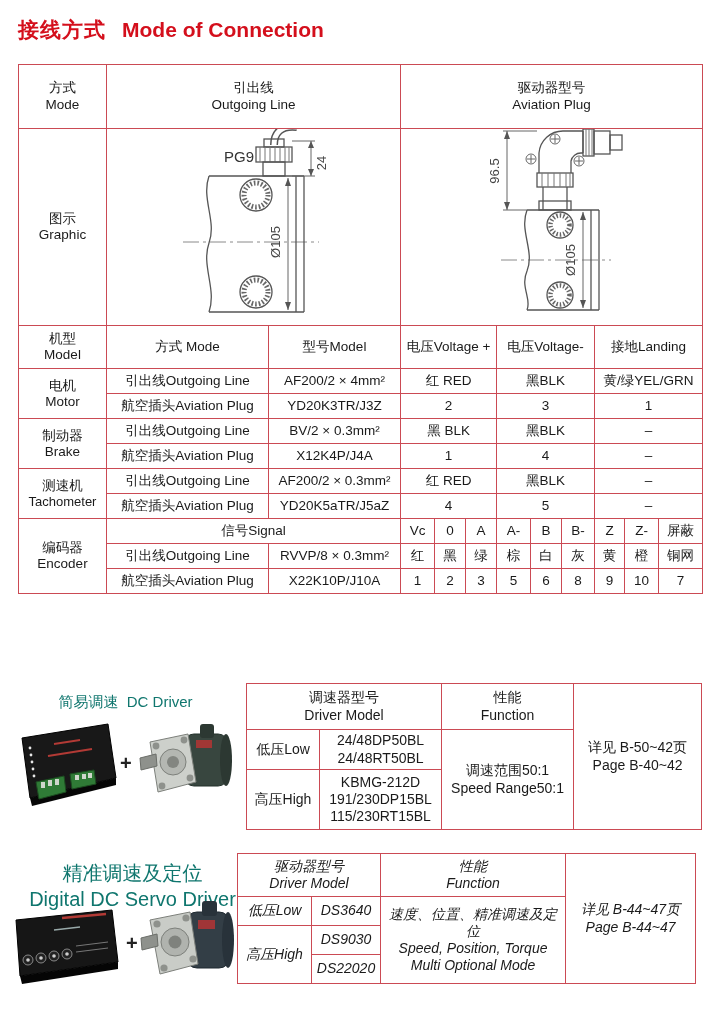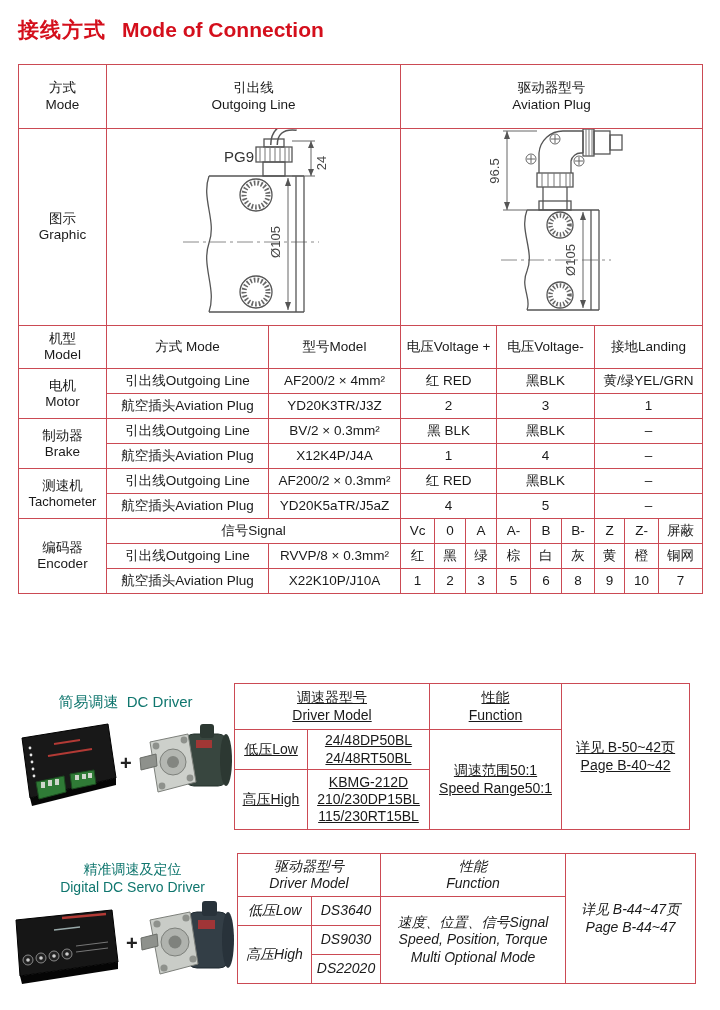--- a/index.html
+++ b/index.html
@@ -13,21 +13,21 @@
   table { border-collapse:collapse; table-layout:fixed; position:absolute; background:#fff; }
   td, th { border:1.5px solid #cb4a54; text-align:center; vertical-align:middle; font-weight:normal; line-height:1.22; padding:0 2px; overflow:hidden; }
   .main-table { left:18px; top:64px; width:684px; }
   .main-table td, .main-table th { font-size:13.5px; }
   .hdr { font-size:14.5px; }
   .small { font-size:13px; }
   .grp { font-size:14px; }
   .gcell { position:relative; padding:0; }
 
   .drv-table td, .drv-table th { font-size:14px; }
-  .t1 { left:234px; top:683px; width:455px;text-decoration:underline; }
+  .t1 { left:246px; top:683px; width:455px; }
   .t2 { left:237px; top:853px; width:458px;font-style:italic; }
 
   .lbl { position:absolute; text-align:center; color:#0f766e; }
   .plus { position:absolute; font-size:20px; font-weight:bold; color:#222; }
   .photo { position:absolute; }
 
   svg text { font-family:"Liberation Sans", sans-serif; fill:#333; }
   .dim-text { font-size:13px; fill:#444; }
   .draw-line { stroke:#555; fill:none; stroke-width:1.3; }
   .thin { stroke:#666; fill:none; stroke-width:1; }
@@ -344,26 +344,26 @@
       <th><span>性能</span><br><span>Function</span></th>
       <td rowspan="3"><span>详见 B-50~42页</span><br><span>Page B-40~42</span></td>
     </tr>
     <tr style="height:40px">
       <td>低压Low</td>
       <td><span>24/48DP50BL</span><br><span>24/48RT50BL</span></td>
       <td rowspan="2"><span>调速范围50:1</span><br><span>Speed Range50:1</span></td>
     </tr>
     <tr style="height:60px">
       <td>高压High</td>
-      <td><span>KBMG-212D</span><br><span>210/230DP15BL</span><br><span>115/230RT15BL</span></td>
+      <td><span>KBMG-212D</span><br><span>191/230DP15BL</span><br><span>115/230RT15BL</span></td>
     </tr>
   </tbody>
     </table>
 
-  <div class="lbl" style="left:25px; top:860px; width:215px; font-size:14px; line-height:1.3;">
+  <div class="lbl" style="left:25px; top:860px; width:215px; font-size:20px; line-height:1.3;">
     <span>精准调速及定位</span><br><span>Digital DC Servo Driver</span>
   </div>
 
   <svg class="photo" style="left:10px; top:906px;" width="114" height="80" viewBox="0 0 114 80">
     <polygon points="6,14 102,4 108,56 10,70" fill="#161616" stroke="#000"></polygon>
     <polygon points="10,70 108,56 108,63 12,78" fill="#050505"></polygon>
     <line x1="52" y1="12" x2="96" y2="8" stroke="#b23a35" stroke-width="2.4"></line>
     <line x1="44" y1="24" x2="70" y2="21" stroke="#9aa" stroke-width="1.6"></line>
     <g fill="#222" stroke="#888">
         <circle cx="18" cy="54" r="5"></circle>
@@ -409,21 +409,21 @@
       </colgroup>
     <tbody>
         <tr style="height:43px">
       <th colspan="2"><span>驱动器型号</span><br><span>Driver Model</span></th>
       <th><span>性能</span><br><span>Function</span></th>
       <td rowspan="4"><span>详见 B-44~47页</span><br><span>Page B-44~47</span></td>
     </tr>
     <tr style="height:29px">
       <td>低压Low</td>
       <td>DS3640</td>
-      <td rowspan="3"><span>速度、位置、信号Signal</span><br><span>Speed, Position, Torque</span><br><span>Multi Optional Mode</span></td>
+      <td rowspan="3"><span>速度、位置、精准调速及定位</span><br><span>Speed, Position, Torque</span><br><span>Multi Optional Mode</span></td>
     </tr>
     <tr style="height:29px">
       <td rowspan="2">高压High</td>
       <td>DS9030</td>
     </tr>
     <tr style="height:29px">
       <td>DS22020</td>
     </tr>
   </tbody>
     </table>

